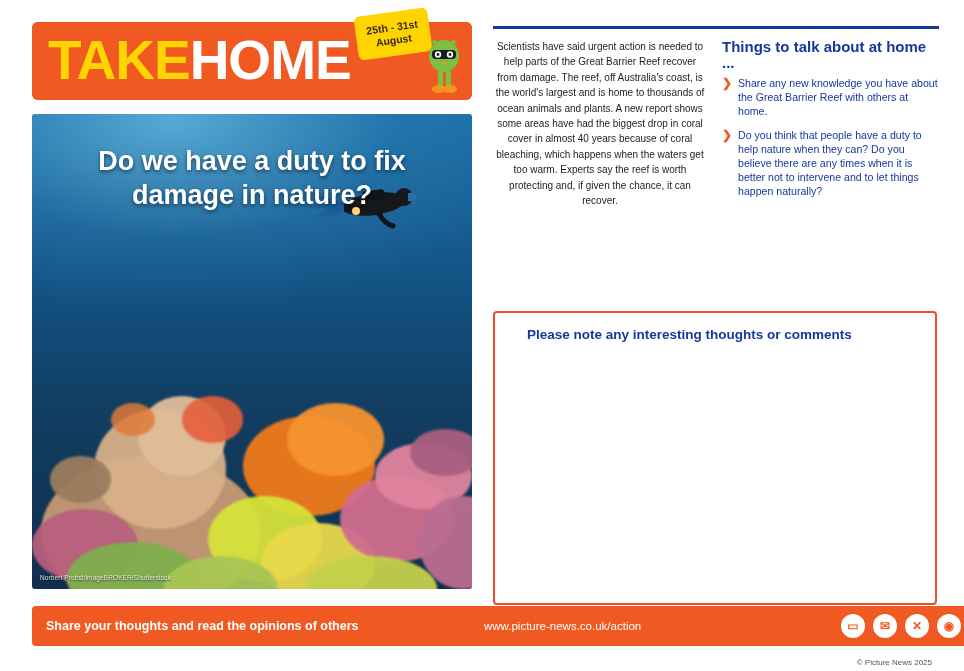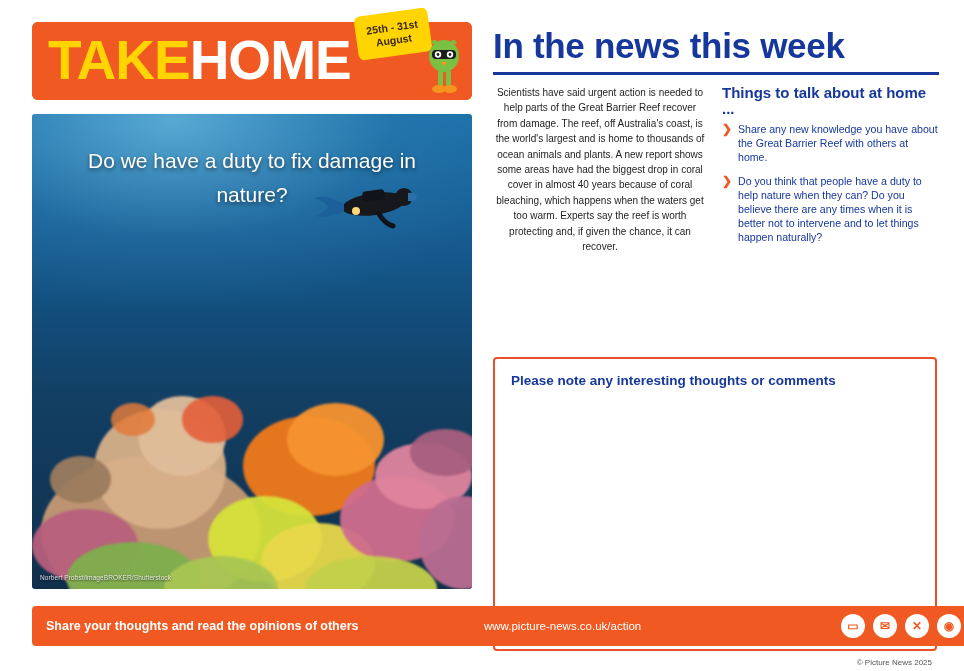--- a/index.html
+++ b/index.html
@@ -129,22 +129,22 @@
     position: absolute;
     left: 0;
     top: 30px;
     width: 100%;
     text-align: center;
     padding: 0 18px;
     box-sizing: border-box;
   }
   .headline {
     color: #ffffff;
-    font-size: 21px;
-    font-weight: normal;
+    font-size: 27px;
+    font-weight: bold;
     line-height: 34px;
     text-shadow: 0 2px 4px rgba(0,0,0,0.55);
     font-family: "Liberation Sans", sans-serif;
   }
   .photo-credit {
     position: absolute;
     left: 8px;
     bottom: 8px;
     color: rgba(255,255,255,0.85);
     font-size: 6.5px;
@@ -222,20 +222,21 @@
   .notes-box {
     position: absolute;
     left: 0;
     top: 272px;
     width: 444px;
     height: 294px;
     border: 2px solid #e8502a;
     border-radius: 4px;
     box-sizing: border-box;
     background: #ffffff;
+    padding-left: 16px;
   }
   .notes-label {
     color: #16379c;
     font-size: 13.5px;
     font-weight: bold;
     padding: 14px 0 0 16px;
   }
 
   
   .footer {
@@ -360,21 +361,20 @@
         <div class="reef-blob" style="left:18%;bottom:46%;width:10%;height:10%;background:#e07a3a;opacity:0.85;"></div>
         <div class="reef-blob" style="left:4%;bottom:26%;width:14%;height:14%;background:#9c7c5e;"></div>
         <div class="reef-blob" style="left:86%;bottom:34%;width:16%;height:14%;background:#a85f7f;"></div>
       </div>
 
       <div class="photo-credit">Norbert Probst/imageBROKER/Shutterstock</div>
     </div>
   </div>
 
   <div class="right-col">
-    <h1 class="main-title">In the news this week</h1>
     <div class="title-rule"></div>
 
     <div class="two-cols">
       <div class="news-body">Scientists have said urgent action is needed to help parts of the Great Barrier Reef recover from damage. The reef, off Australia's coast, is the world's largest and is home to thousands of ocean animals and plants.  A new report shows some areas have had the biggest drop in coral cover in almost 40 years because of coral bleaching, which happens when the waters get too warm. Experts say the reef is worth protecting and, if given the chance, it can recover.</div>
 
       <div class="talk-col">
         <div class="talk-title">Things to talk about at home ...</div>
 
         <div class="talk-item">
           <span class="chev">❯</span>

